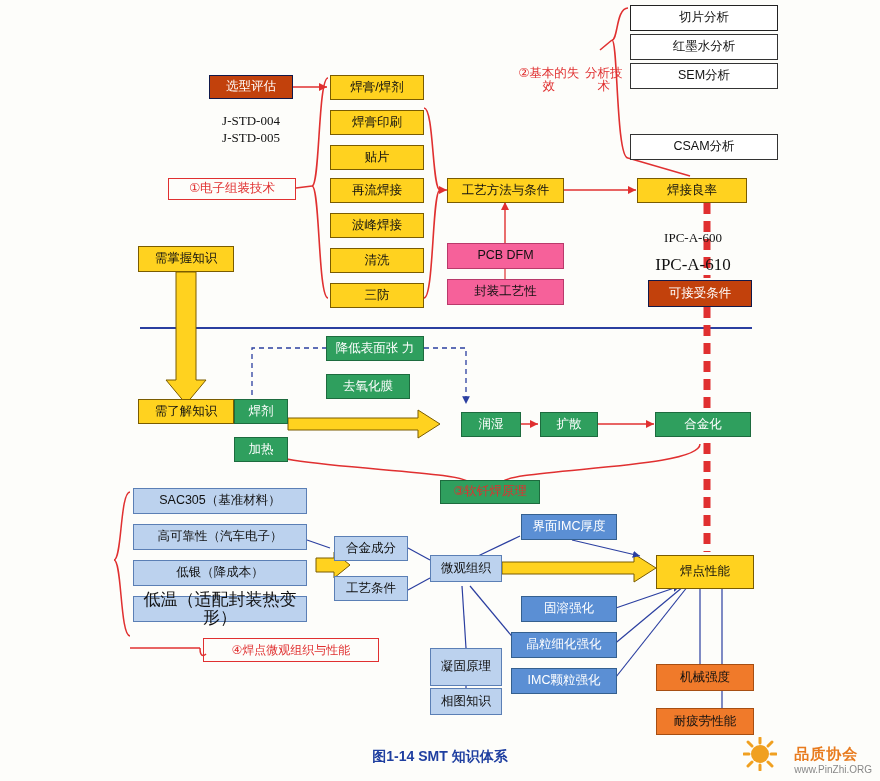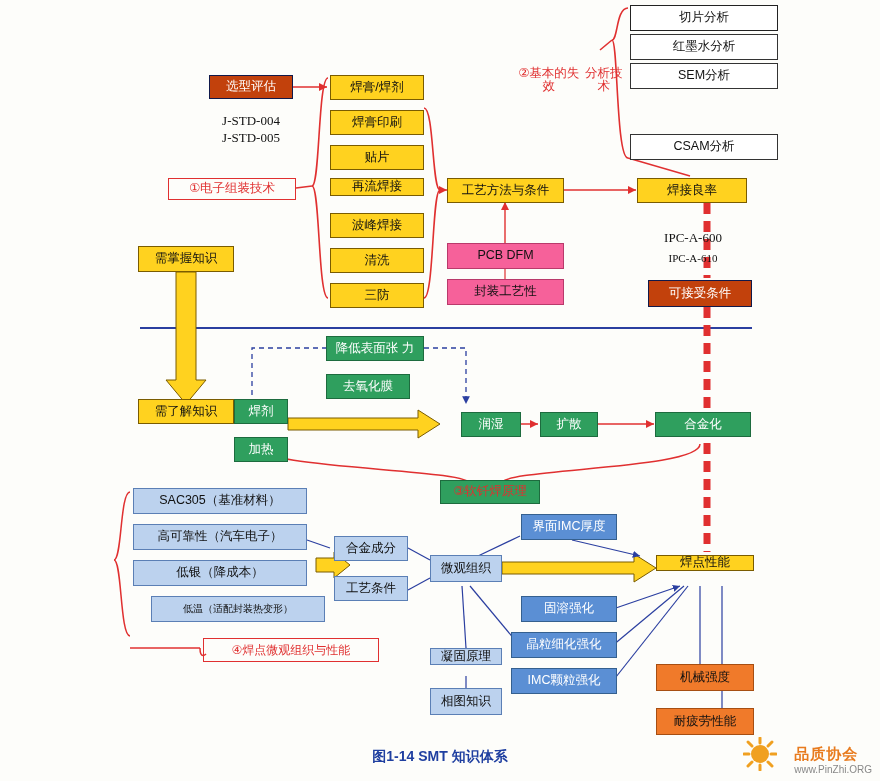--- a/index.html
+++ b/index.html
@@ -145,74 +145,74 @@
     <span>分析技术</span>
   </div>
 
   <div class="node navy" style="left:209px;top:75px;width:84px;height:24px;">选型评估</div>
   <div class="node plain serif label-black" style="left:209px;top:113px;width:84px;height:16px;font-size:13px;">J-STD-004</div>
   <div class="node plain serif label-black" style="left:209px;top:130px;width:84px;height:16px;font-size:13px;">J-STD-005</div>
 
   <div class="node yellow" style="left:330px;top:75px;width:94px;height:25px;">焊膏/焊剂</div>
   <div class="node yellow" style="left:330px;top:110px;width:94px;height:25px;">焊膏印刷</div>
   <div class="node yellow" style="left:330px;top:145px;width:94px;height:25px;">贴片</div>
-  <div class="node yellow" style="left:330px;top:178px;width:94px;height:18px;">再流焊接</div>
+  <div class="node yellow" style="left:330px;top:178px;width:94px;height:25px;">再流焊接</div>
   <div class="node yellow" style="left:330px;top:213px;width:94px;height:25px;">波峰焊接</div>
   <div class="node yellow" style="left:330px;top:248px;width:94px;height:25px;">清洗</div>
   <div class="node yellow" style="left:330px;top:283px;width:94px;height:25px;">三防</div>
 
   <div class="node plain label-red" style="left:168px;top:178px;width:128px;height:22px;border:1.4px solid #e03030;">①电子组装技术</div>
 
   <div class="node yellow" style="left:447px;top:178px;width:117px;height:25px;">工艺方法与条件</div>
   <div class="node yellow" style="left:637px;top:178px;width:110px;height:25px;">焊接良率</div>
 
   <div class="node pink" style="left:447px;top:243px;width:117px;height:26px;">PCB  DFM</div>
   <div class="node pink" style="left:447px;top:279px;width:117px;height:26px;">封装工艺性</div>
 
   <div class="node yellow" style="left:138px;top:246px;width:96px;height:26px;">需掌握知识</div>
 
   <div class="node plain serif label-black" style="left:645px;top:230px;width:96px;height:16px;font-size:13px;">IPC-A-600</div>
-  <div class="node plain serif label-black" style="left:645px;top:251px;width:96px;height:16px;font-size:11px;">IPC-A-610</div>
+  <div class="node plain serif label-black" style="left:645px;top:257px;width:96px;height:16px;font-size:17px;">IPC-A-610</div>
 
   <div class="node navy" style="left:648px;top:280px;width:104px;height:27px;">可接受条件</div>
 
   <div class="node yellow" style="left:138px;top:399px;width:96px;height:25px;">需了解知识</div>
   <div class="node green" style="left:234px;top:399px;width:54px;height:25px;">焊剂</div>
   <div class="node green" style="left:234px;top:437px;width:54px;height:25px;">加热</div>
 
   <div class="node green" style="left:326px;top:336px;width:98px;height:25px;">降低表面张 力</div>
   <div class="node green" style="left:326px;top:374px;width:84px;height:25px;">去氧化膜</div>
 
   <div class="node green" style="left:461px;top:412px;width:60px;height:25px;">润湿</div>
   <div class="node green" style="left:540px;top:412px;width:58px;height:25px;">扩散</div>
   <div class="node green" style="left:655px;top:412px;width:96px;height:25px;">合金化</div>
 
   <div class="node green" style="left:440px;top:480px;width:100px;height:24px;"></div>
   <div class="node plain label-red" style="left:440px;top:480px;width:100px;height:24px;">③软钎焊原理</div>
 
   <div class="node blue" style="left:133px;top:488px;width:174px;height:26px;">SAC305（基准材料）</div>
   <div class="node blue" style="left:133px;top:524px;width:174px;height:26px;">高可靠性（汽车电子）</div>
   <div class="node blue" style="left:133px;top:560px;width:174px;height:26px;">低银（降成本）</div>
-  <div class="node blue" style="left:151px;top:596px;width:174px;height:26px;font-size:10px;">低温（适配封装热变形）</div>
+  <div class="node blue" style="left:133px;top:596px;width:174px;height:26px;font-size:17px;">低温（适配封装热变形）</div>
 
   <div class="node blue" style="left:334px;top:536px;width:74px;height:25px;">合金成分</div>
   <div class="node blue" style="left:334px;top:576px;width:74px;height:25px;">工艺条件</div>
 
   <div class="node blue" style="left:430px;top:555px;width:72px;height:27px;">微观组织</div>
 
   <div class="node bluedk" style="left:521px;top:514px;width:96px;height:26px;">界面IMC厚度</div>
   <div class="node bluedk" style="left:521px;top:596px;width:96px;height:26px;">固溶强化</div>
   <div class="node bluedk" style="left:511px;top:632px;width:106px;height:26px;">晶粒细化强化</div>
   <div class="node bluedk" style="left:511px;top:668px;width:106px;height:26px;">IMC颗粒强化</div>
 
-  <div class="node yellow" style="left:656px;top:555px;width:98px;height:16px;">焊点性能</div>
+  <div class="node yellow" style="left:656px;top:555px;width:98px;height:34px;">焊点性能</div>
   <div class="node orange" style="left:656px;top:664px;width:98px;height:27px;">机械强度</div>
   <div class="node orange" style="left:656px;top:708px;width:98px;height:27px;">耐疲劳性能</div>
 
-  <div class="node blue" style="left:430px;top:648px;width:72px;height:17px;">凝固原理</div>
+  <div class="node blue" style="left:430px;top:648px;width:72px;height:38px;">凝固原理</div>
   <div class="node blue" style="left:430px;top:688px;width:72px;height:27px;">相图知识</div>
 
   <div class="node plain label-red" style="left:203px;top:638px;width:176px;height:24px;border:1.4px solid #e03030;font-size:12px;">④焊点微观组织与性能</div>
 
   <div class="caption" style="top:748px;">图1-14  SMT 知识体系</div>
 
   <svg class="sun" viewBox="0 0 34 34">
     <circle cx="17" cy="17" r="9" fill="#f0a020"></circle>
     <g stroke="#f0a020" stroke-width="3" stroke-linecap="round">
       <line x1="17" y1="1" x2="17" y2="6"></line>

